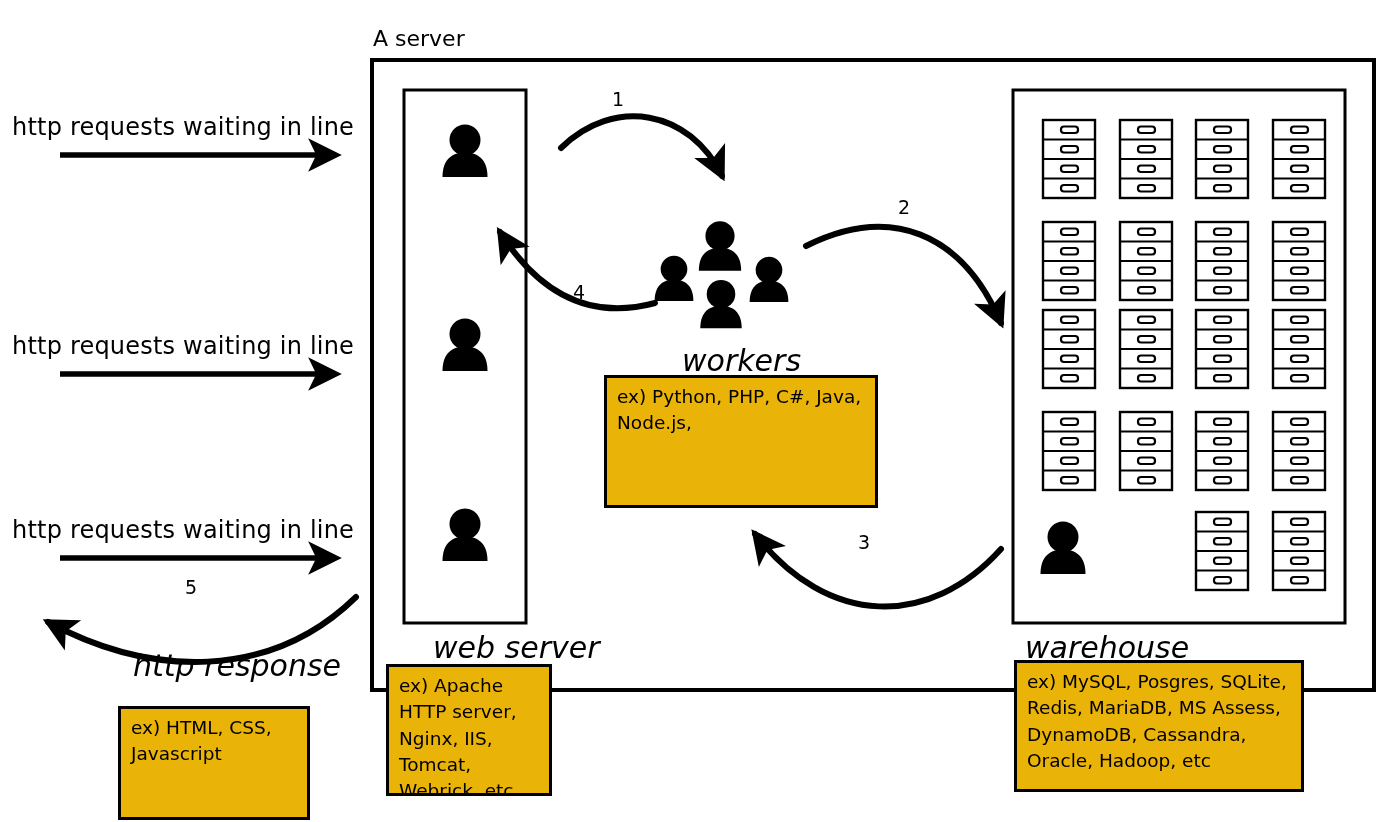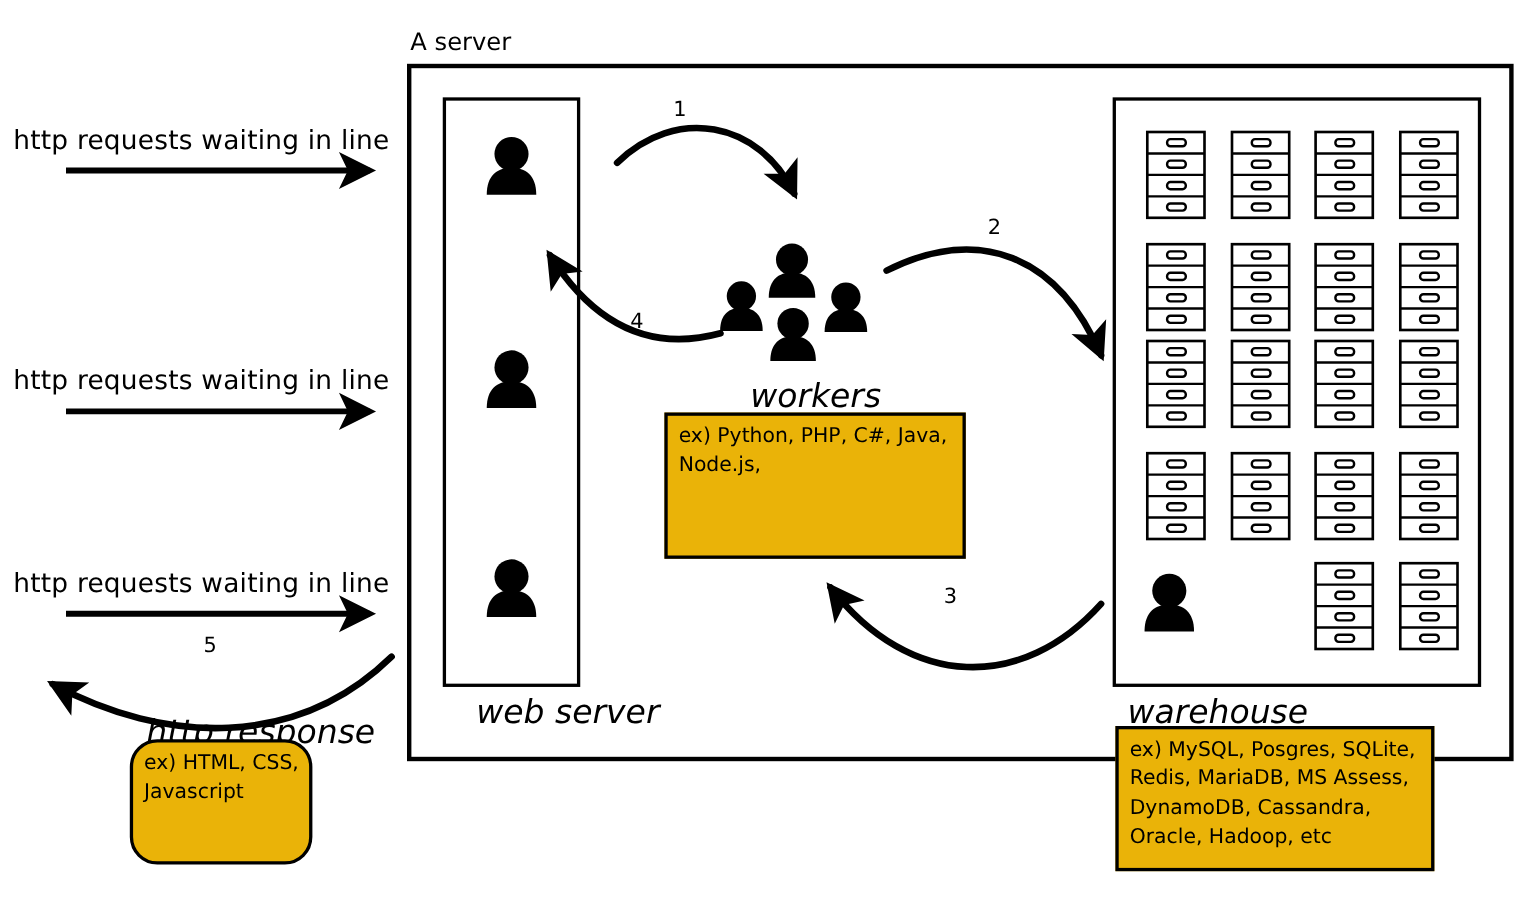--- a/index.html
+++ b/index.html
@@ -199,24 +199,27 @@
   <div class="lbl lbl-num" style="left:858px;top:533px;">3</div>
   <div class="lbl lbl-num" style="left:573px;top:283px;">4</div>
   <div class="lbl lbl-num" style="left:185px;top:578px;">5</div>
 
   <div class="lbl lbl-cap" style="left:682px;top:345px;">workers</div>
   <div class="exbox" style="left:604px;top:375px;width:274px;height:133px;">
     <div class="txt">ex) Python, PHP, C#, Java, Node.js,</div>
   </div>
 
   <div class="lbl lbl-cap" style="left:405px;top:632px;margin-left:28px;">web server</div>
+  <div class="exbox" style="left:386px;top:664px;width:166px;height:132px;">
+    <div class="txt">ex) Apache HTTP server, Nginx, IIS, Tomcat, Webrick, etc</div>
+  </div>
 
   <div class="lbl lbl-cap" style="left:1025px;top:632px;">warehouse</div>
   <div class="exbox" style="left:1014px;top:660px;width:290px;height:132px;">
     <div class="txt">ex) MySQL, Posgres, SQLite, Redis, MariaDB, MS Assess, DynamoDB, Cassandra, Oracle, Hadoop, etc</div>
   </div>
 
   <div class="lbl lbl-cap" style="left:121px;top:650px;margin-left:12px;">http response</div>
-  <div class="exbox" style="left:118px;top:672px;width:166px;height:114px;border-radius:25px;">
+  <div class="exbox" style="left:118px;top:706px;width:192px;height:114px;">
     <div class="txt">ex) HTML, CSS, Javascript</div>
   </div>
 
 </div>
 
 </body></html>

